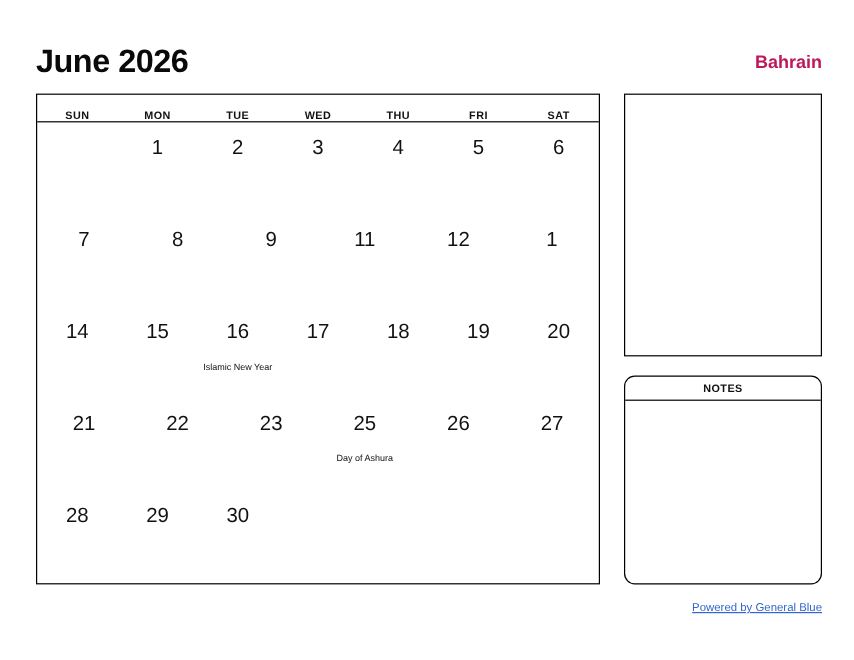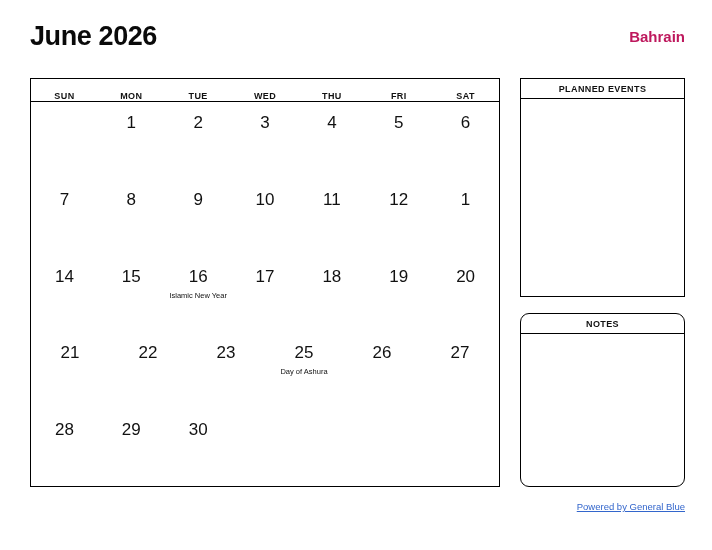--- a/index.html
+++ b/index.html
@@ -13,21 +13,21 @@
     font-family: "Liberation Sans", sans-serif;
     color: #000000;
     position: relative;
     overflow: hidden;
   }
 
   
   #header {
     position: absolute;
     left: 30px;
-    top: 21px;
+    top: 36px;
     width: 655px;
     height: 34px;
     display: flex;
     align-items: baseline;
     justify-content: space-between;
   }
   #month-title {
     font-size: 27px;
     font-weight: bold;
     letter-spacing: -0.4px;
@@ -94,21 +94,21 @@
   .day-number {
     font-size: 17px;
     line-height: 21px;
     color: #111111;
   }
   .day-event {
     font-size: 7.5px;
     line-height: 9.5px;
     text-align: center;
     color: #111111;
-    margin-top: 4px;
+    margin-top: 14px;
     max-width: 58px;
     word-wrap: break-word;
   }
   .day-cell.empty .day-number { visibility: hidden; }
 
   
   .panel {
     position: absolute;
     left: 520px;
     width: 165px;
@@ -204,23 +204,20 @@
         <div class="day-cell">
           <div class="day-number">7</div>
         </div>
         <div class="day-cell">
           <div class="day-number">8</div>
         </div>
         <div class="day-cell">
           <div class="day-number">9</div>
         </div>
         <div class="day-cell">
-          <div class="day-number">10</div>
-        </div>
-        <div class="day-cell">
           <div class="day-number">11</div>
         </div>
         <div class="day-cell">
           <div class="day-number">12</div>
         </div>
         <div class="day-cell">
           <div class="day-number">1</div>
         </div>
       </div>
       <div class="week-row">
@@ -288,21 +285,20 @@
           <div class="day-number"></div>
         </div>
         <div class="day-cell empty">
           <div class="day-number"></div>
         </div>
       </div>
     </div>
 </div>
 
 <div class="panel" id="panel-planned-events">
-  <div class="panel-title">PLANNED EVENTS</div>
   <div class="panel-body"></div>
 </div>
 
 <div class="panel" id="panel-notes">
   <div class="panel-title">NOTES</div>
   <div class="panel-body"></div>
 </div>
 
 <div id="footer">
   <a id="footer-link">Powered by General Blue</a>

